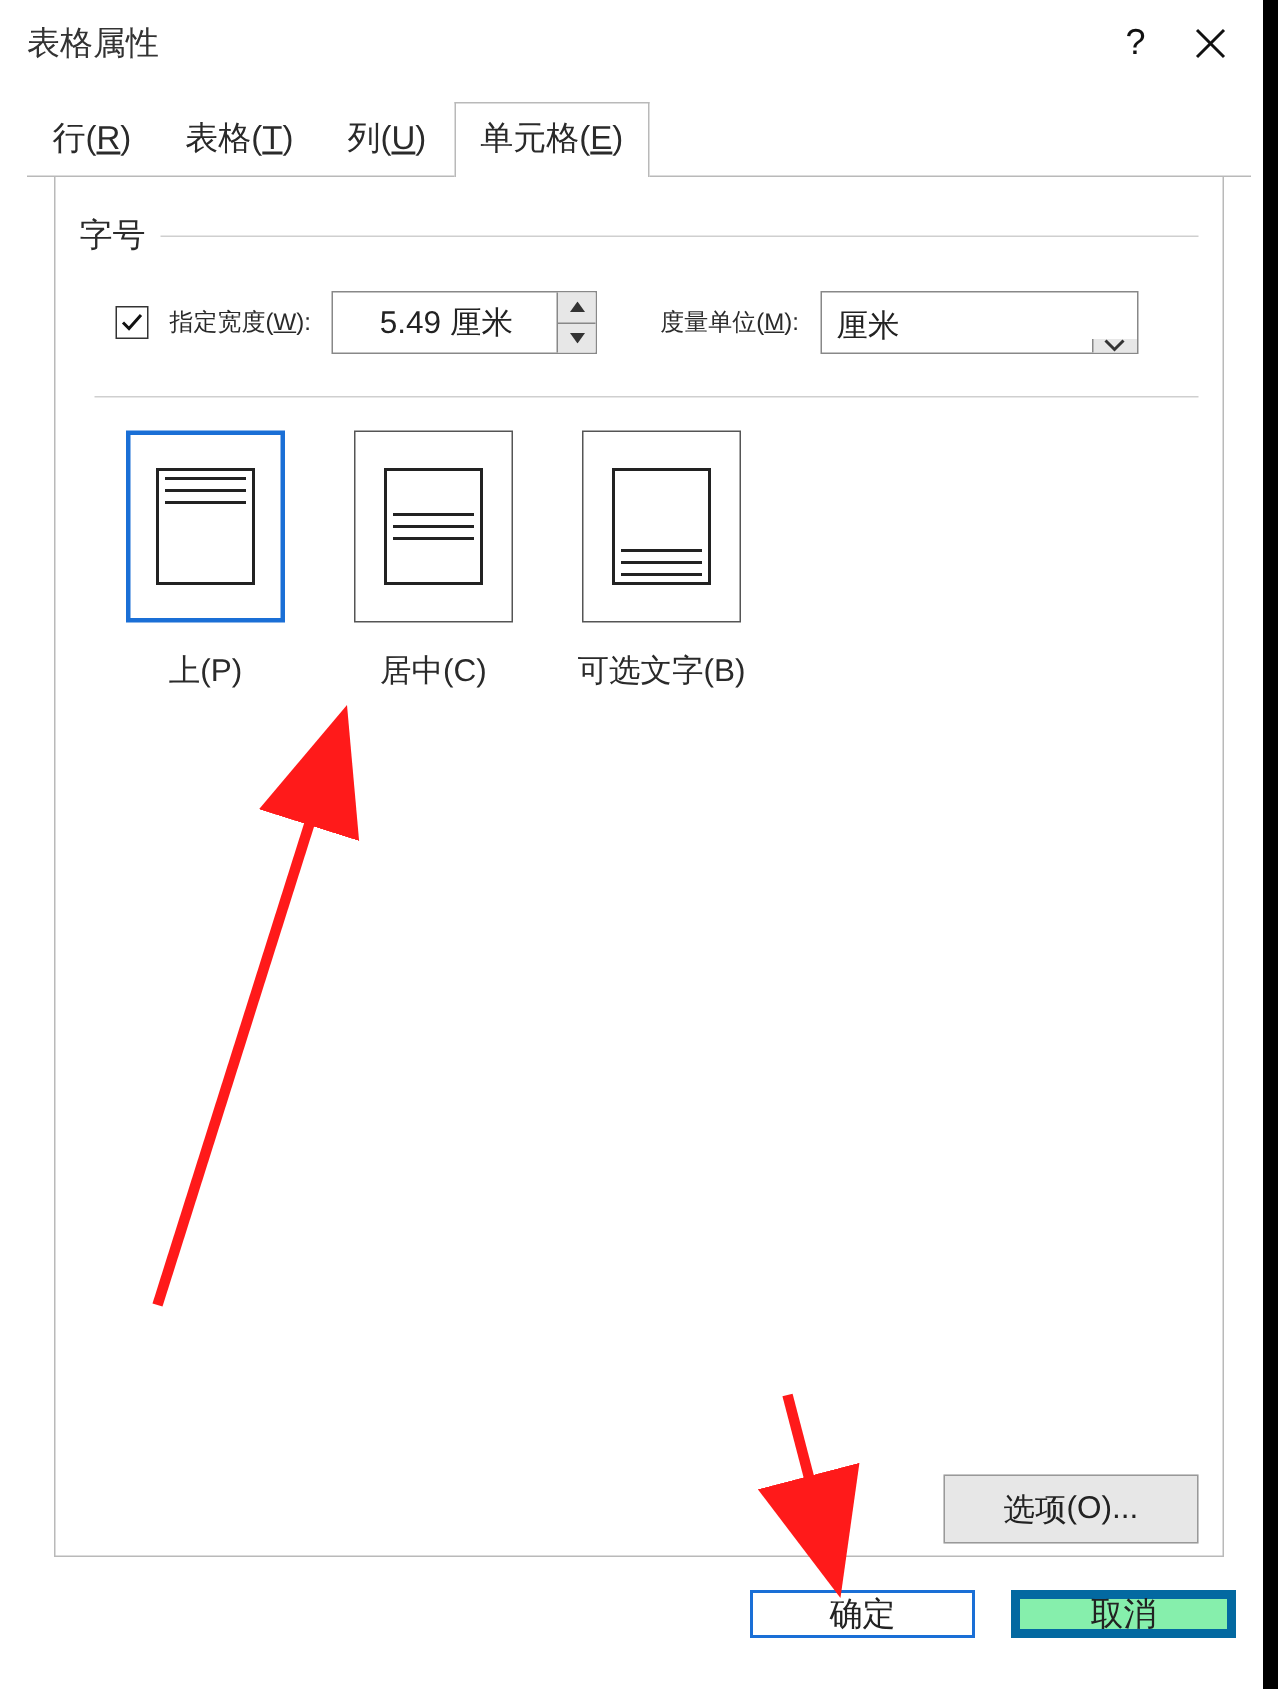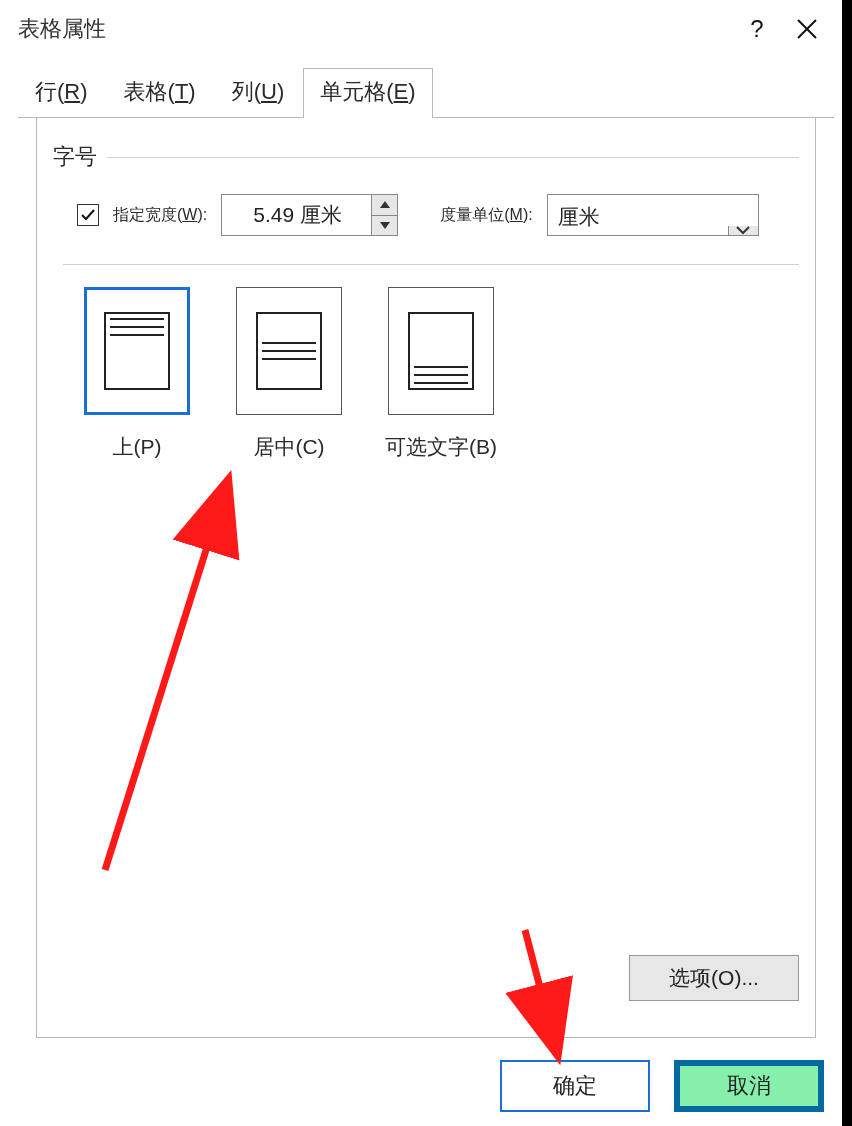--- a/index.html
+++ b/index.html
@@ -235,42 +235,42 @@
     margin-top: 18px;
     font-size: 21px;
     color: #2a2a2a;
     white-space: nowrap;
     text-align: center;
   }
 
   .options-btn {
     position: absolute;
     right: 16px;
-    bottom: 36px;
+    bottom: 8px;
     height: 46px;
     width: 170px;
     background: #e7e7e7;
     border: 1px solid #999;
     font-size: 21px;
     color: #222;
     display: flex;
     align-items: center;
     justify-content: center;
     cursor: pointer;
   }
 
   .footer {
     display: flex;
     justify-content: flex-end;
     gap: 24px;
     padding: 22px 28px 0 0;
   }
   .pbtn {
     width: 150px;
-    height: 52px;
+    height: 32px;
     display: flex;
     align-items: center;
     justify-content: center;
     font-size: 22px;
     color: #222;
     cursor: pointer;
   }
   .pbtn.primary {
     border: 2px solid #1a6fd6;
     background: #fff;

